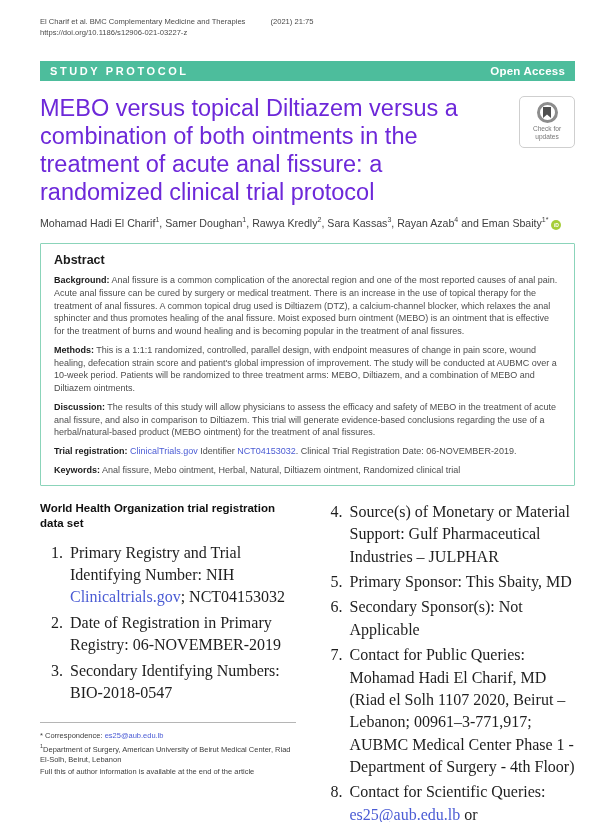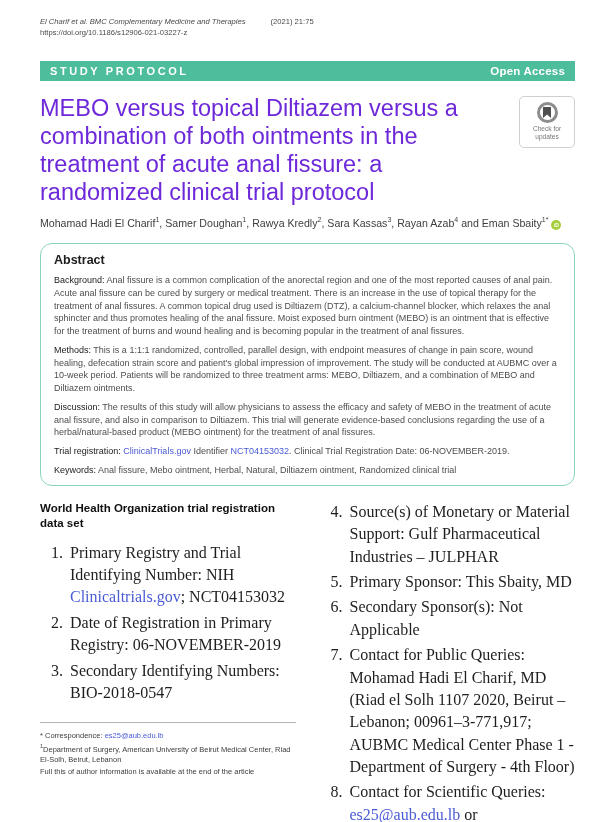--- a/index.html
+++ b/index.html
@@ -5,21 +5,21 @@
   * { box-sizing: border-box; }
   html,body { margin:0; padding:0; background:#e8e8e8; }
   .page {
     width:600px; height:822px; margin:0 auto; background:#fff;
     font-family:"Liberation Sans", sans-serif; color:#222;
     padding:16px 25px 0 40px; position:relative; overflow:hidden;
   }
   
   .header-row { display:flex; justify-content:space-between; align-items:flex-start; }
   .cite { font-size:7.6px; color:#4a4a4a; line-height:1.5; }
-  .cite-italic { font-style:italic; }
+  .cite-italic { }
   .cite-ref { margin-left:16px;padding-left:9px; }
   .journal { font-size:13px; color:#333; line-height:1.3; white-space:pre-line; width:158px; }
   
   .banner {
     margin-top:22px; background:#4dbd9c; color:#fff; font-weight:bold;
     display:flex; justify-content:space-between; align-items:flex-end;
     padding:4px 10px; height:20px;
   }
   .banner-label { font-size:11px; letter-spacing:2.6px; }
   .banner-access { font-size:11.5px; letter-spacing:0.2px; }
@@ -43,27 +43,27 @@
   
   .authors { margin-top:9px; font-size:10.6px; color:#3d3d3d; }
   .authors sup { font-size:7px; }
   .orcid {
     display:inline-block; width:10px; height:10px; border-radius:50%;
     background:#a6ce39; color:#fff; font-size:5px; font-weight:bold;
     text-align:center; line-height:10px; vertical-align:-1px; margin-left:3px; cursor:pointer;
   }
   
   .abstract-box {
-    margin-top:13px; border:1.5px solid #8bd4ba; border-radius:12px;
+    margin-top:13px; border:1.5px solid #8bd4ba; border-radius:1px;
     padding:9px 13px 8px;
   }
   .abstract-heading { font-size:12.5px; font-weight:bold; color:#1b1b1b; margin:0 0 7px; }
   .ab-p { font-size:9px; color:#4d4d4d; line-height:1.42; margin:0 0 6px; }
   .ab-p:last-child { margin-bottom:0; }
-  .ab-label { font-weight:normal; color:#1b1b1b; }
+  .ab-label { font-weight:bold; color:#1b1b1b; }
   .lnk { color:#4a5bd4; text-decoration:none; cursor:pointer; }
   
   .columns { display:flex; gap:24px; margin-top:15px; }
   .col { flex:1; min-width:0; }
   .who-heading { font-size:11.5px; font-weight:bold; color:#111; line-height:1.3; margin:0 0 11px; }
   ol.who-list {
     font-family:"Liberation Serif", serif; font-size:16px; color:#1e1e1e;
     line-height:1.4; margin:0; padding-left:27px;
   }
   ol.who-list li { margin-bottom:3px; padding-left:3px; }

